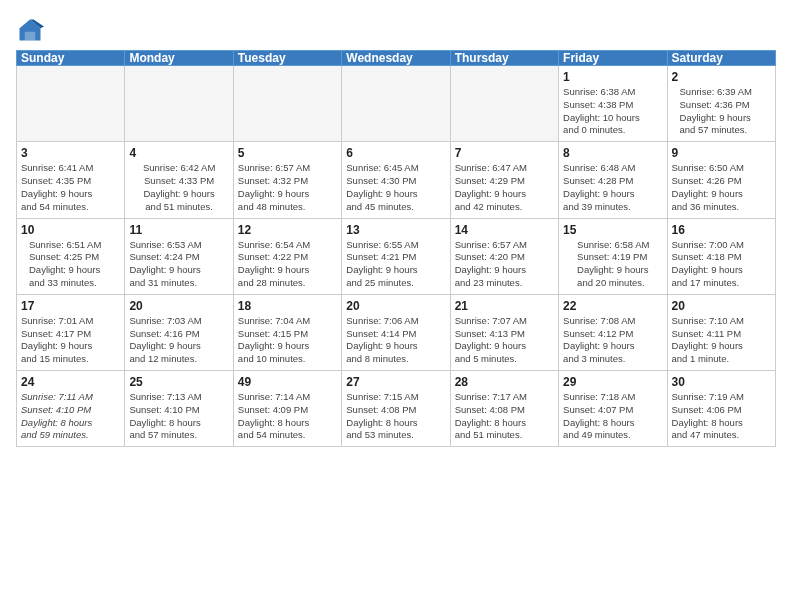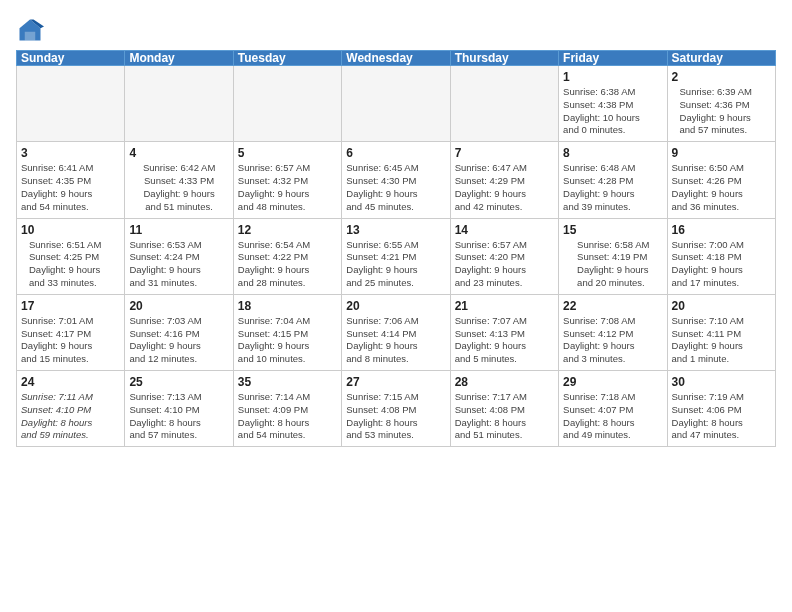--- a/index.html
+++ b/index.html
@@ -297,21 +297,21 @@
 and 59 minutes.</div>
         </td>
         <td>
           <span class="day-number">25</span>
           <div class="day-info" style="white-space: pre-line;">Sunrise: 7:13 AM
 Sunset: 4:10 PM
 Daylight: 8 hours
 and 57 minutes.</div>
         </td>
         <td>
-          <span class="day-number">35</span>
+          <span class="day-number">49</span>
           <div class="day-info" style="white-space: pre-line;">Sunrise: 7:14 AM
 Sunset: 4:09 PM
 Daylight: 8 hours
 and 54 minutes.</div>
         </td>
         <td>
           <span class="day-number">27</span>
           <div class="day-info" style="white-space: pre-line;">Sunrise: 7:15 AM
 Sunset: 4:08 PM
 Daylight: 8 hours

